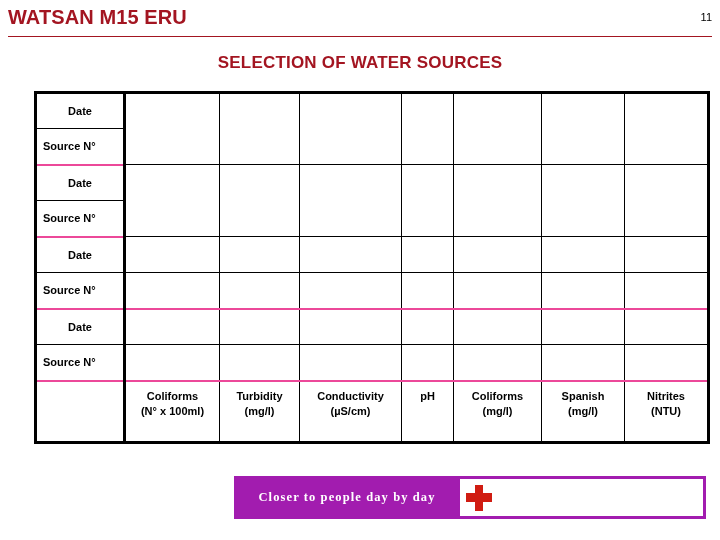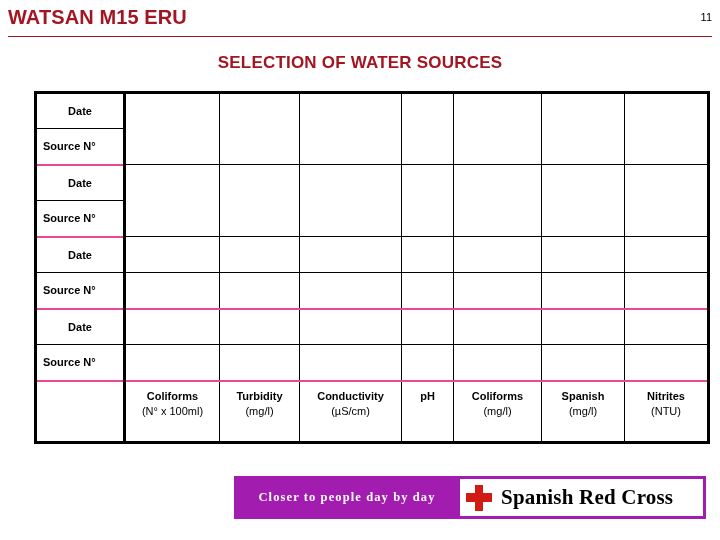--- a/index.html
+++ b/index.html
@@ -131,21 +131,21 @@
     line-height: 1.45;
   }
   .measure-name {
     display: block;
     font-weight: bold;
     font-size: 11px;
     color: #000000;
   }
   .measure-unit {
     display: block;
-    font-weight: normal;
+    font-weight: bold;
     font-size: 11px;
     color: #000000;
   }
 
   
   #footer-logo {
     position: absolute;
     left: 234px;
     top: 476px;
     width: 472px;
@@ -336,15 +336,14 @@
   </tbody>
 </table>
 
 <div id="footer-logo">
   <div id="footer-tagline">Closer to people day by day</div>
   <div id="footer-brandbox">
     <div id="red-cross-mark">
       <div class="bar-h"></div>
       <div class="bar-v"></div>
     </div>
-    <div id="footer-brand-name">Spanish Red Cross</div>
   </div>
 </div>
 
 </body></html>

